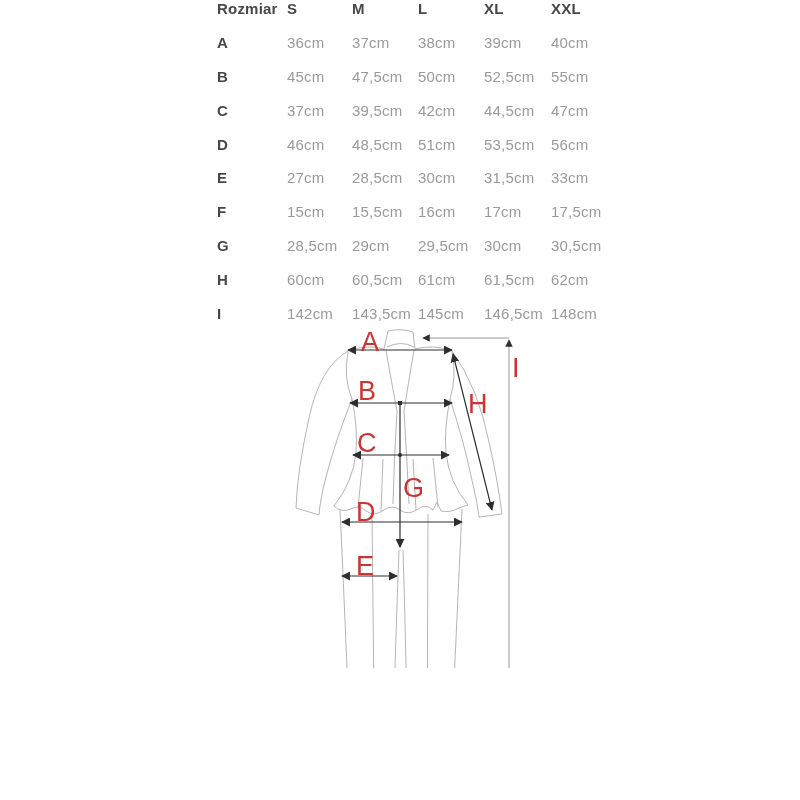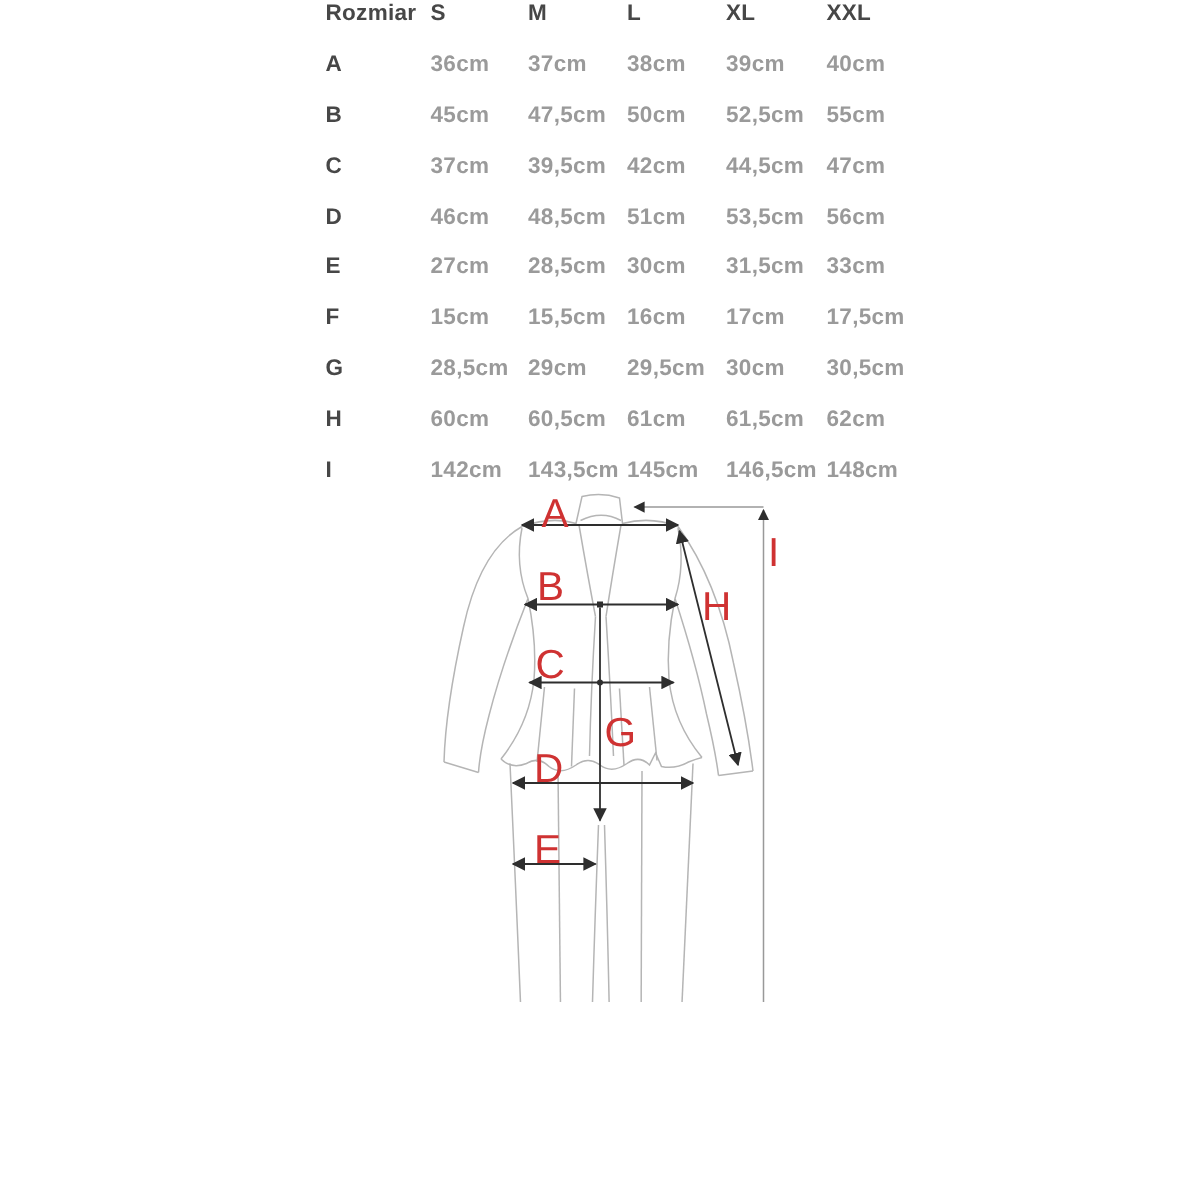--- a/index.html
+++ b/index.html
@@ -22,21 +22,21 @@
     display:grid;
     grid-template-columns:70px 65px 66px 66px 67px 70px;
     grid-auto-rows:33.8px;
     align-items:center;
     font-size:15px;
     letter-spacing:.2px;
   }
   .cell{white-space:nowrap;}
   .cell.head{font-weight:700;color:var(--c-head);}
   .cell.rowlabel{font-weight:700;color:var(--c-head);}
-  .cell.val{font-weight:700;color:var(--c-val);}
+  .cell.val{font-weight:400;color:var(--c-val);}
   svg.diagram{position:absolute;left:0;top:0;width:800px;height:800px;}
   .garment{stroke:var(--c-outline);stroke-width:1;fill:none;}
   .mline{stroke:var(--c-measure);stroke-width:1.2;fill:none;}
   .refline{stroke:var(--c-ref);stroke-width:1;fill:none;}
   .dotline{stroke:var(--c-outline);stroke-width:1.2;fill:none;stroke-dasharray:2 3;}
   .mk{fill:var(--c-measure);}
   .mdot{fill:var(--c-measure);}
   .dletter{font-family:"Liberation Sans",sans-serif;font-size:27px;fill:var(--c-red);}
 </style>
 </head>

